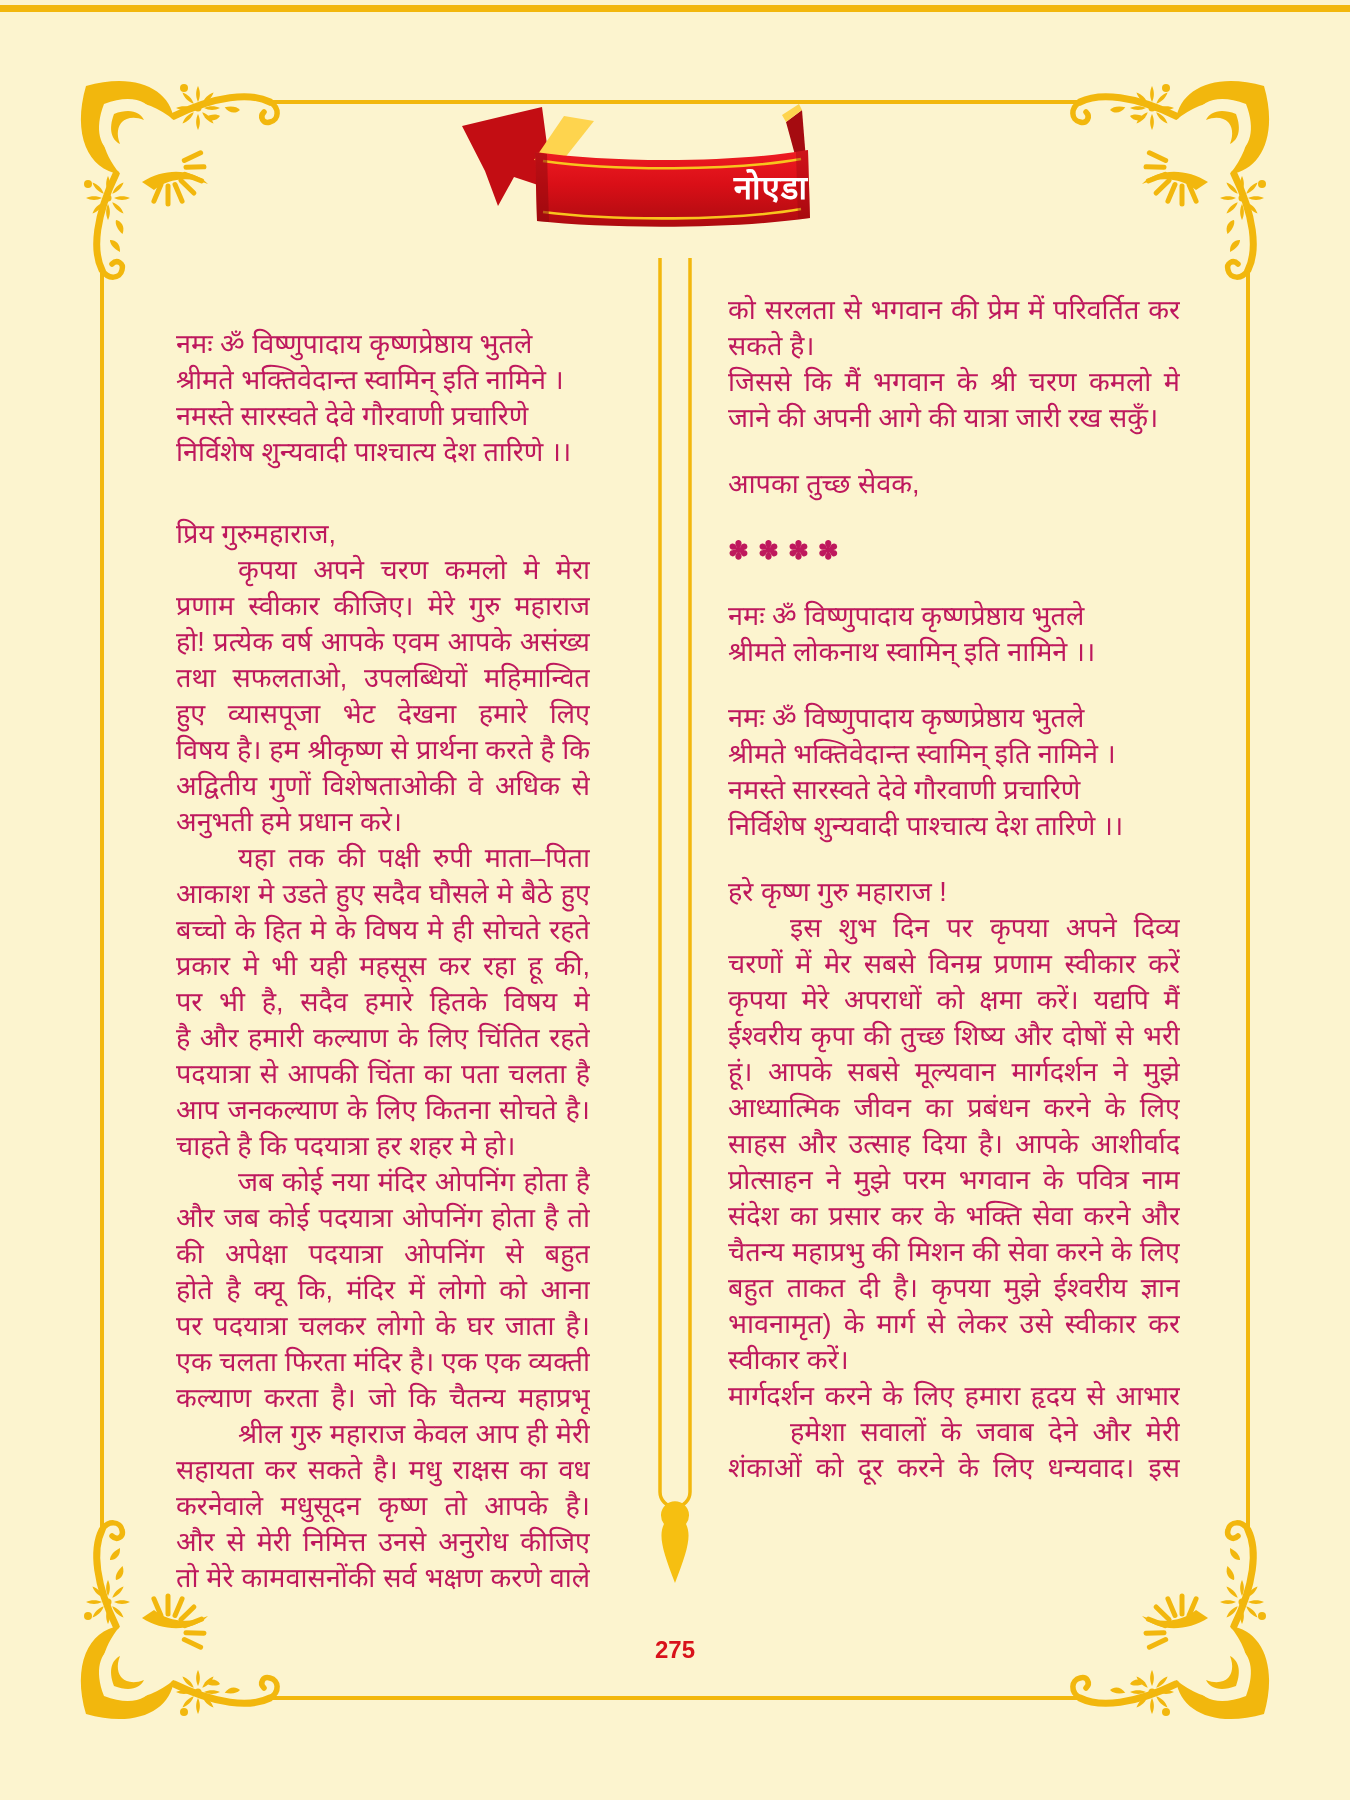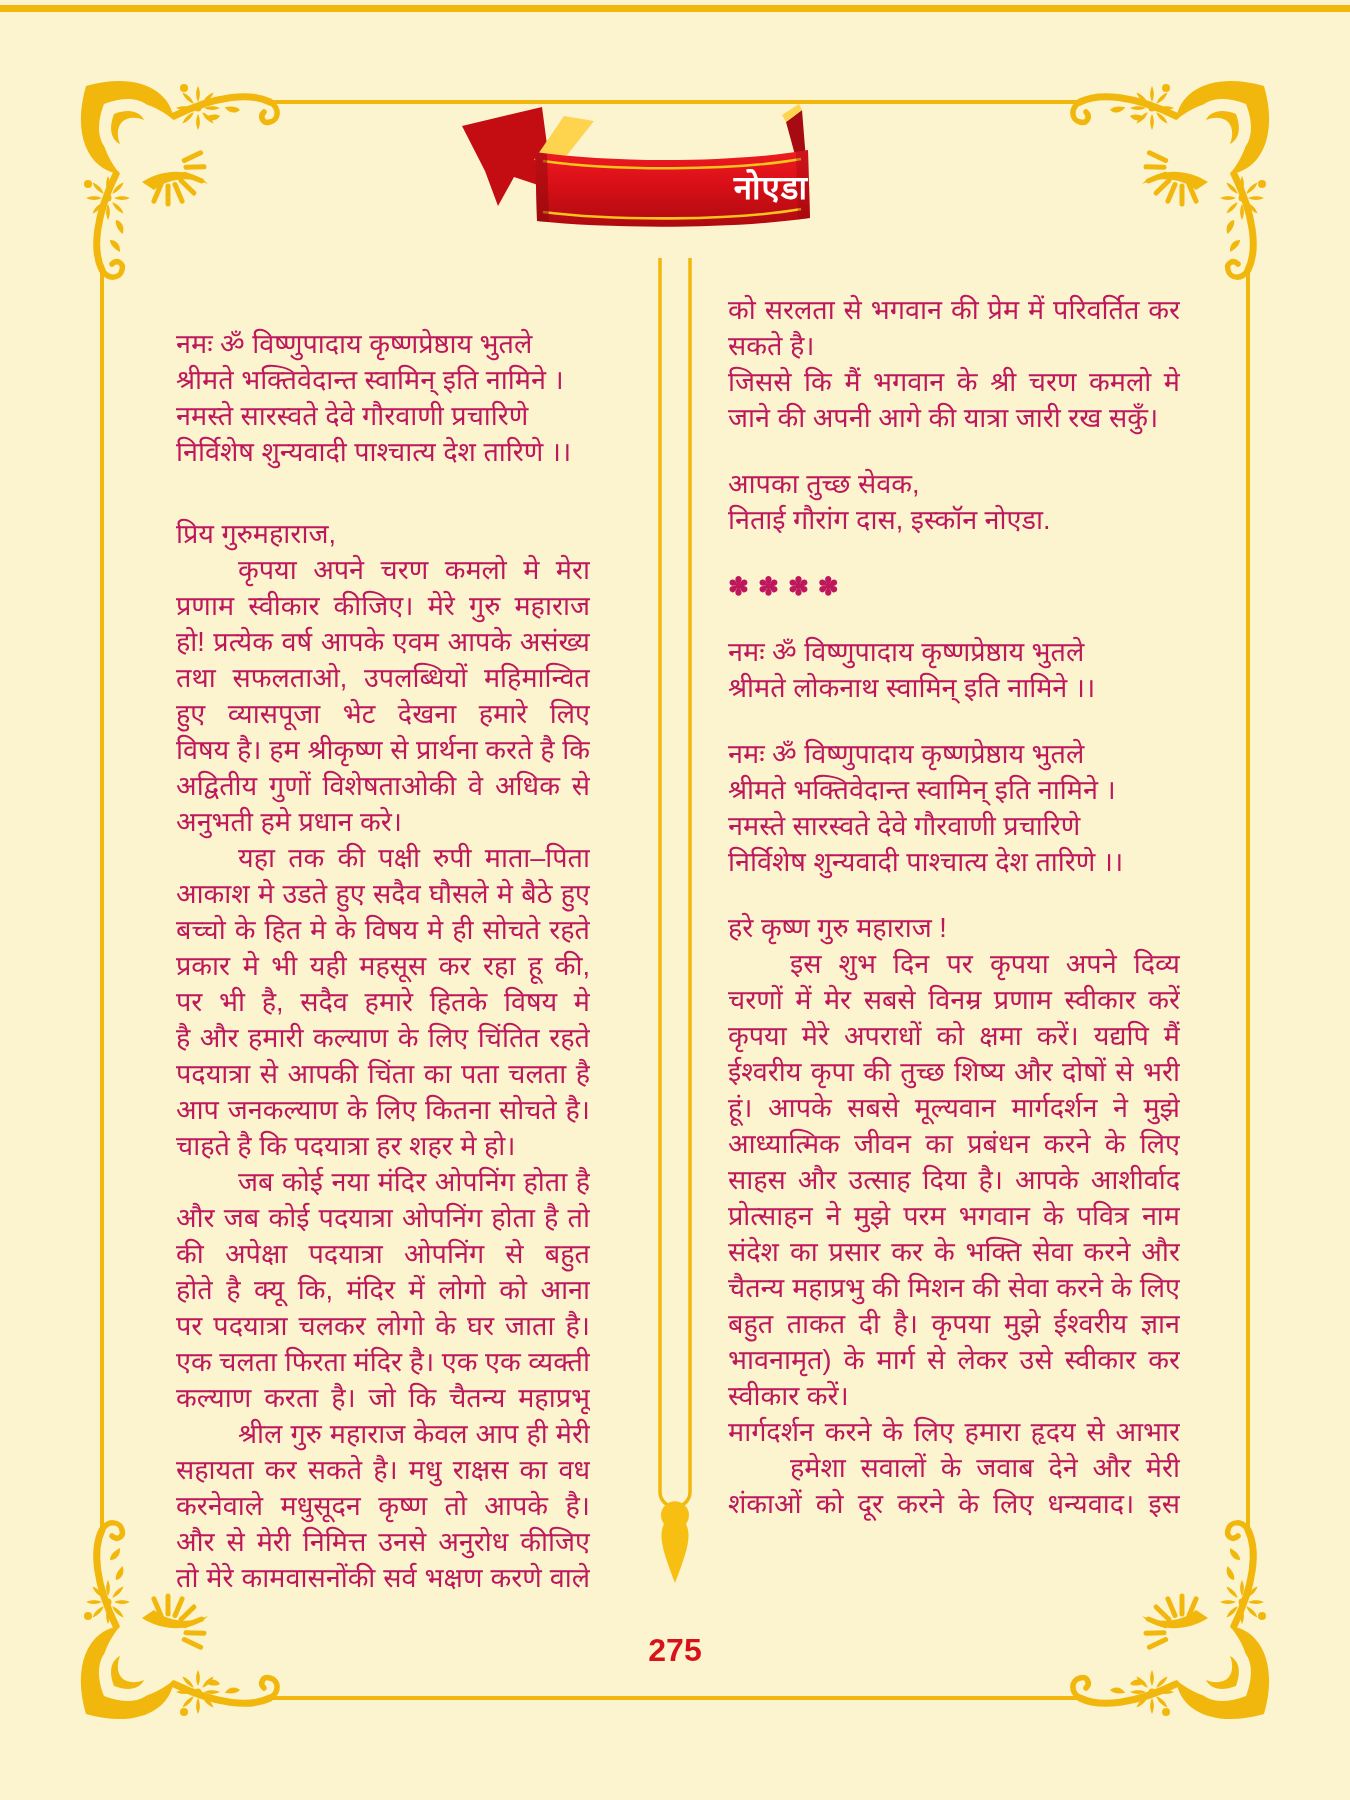--- a/index.html
+++ b/index.html
@@ -19,21 +19,21 @@
 
   .ln { height: 36px; line-height: 36px; overflow: hidden; text-align: left; }
   .ln.j, .ln.i, .ln.i2 { text-align: justify; text-align-last: justify; }
   .ln.i  { padding-left: 62px; }
   .ln.i2 { padding-left: 14px; }
   .ln.G  { height: 46px; }
   .ln.g  { height: 30px; }
   .ln.stars { letter-spacing: 9px; font-weight: bold; font-size: 25px; }
 
   .page-num { position: absolute; left: 575px; top: 1628px; width: 200px; height: 44px;
-              line-height: 44px; text-align: center; color: #d8121b; font-size: 32px;
+              line-height: 44px; text-align: center; color: #d8121b; font-size: 24px;
               font-weight: bold; }
 </style>
 </head>
 <body>
 
 <svg class="overlay" viewBox="0 0 1350 1800" xmlns="http://www.w3.org/2000/svg">
   <defs>
     <path id="pt" d="M0,-6 C2.5,-11 2.5,-17 0,-22 C-2.5,-17 -2.5,-11 0,-6 Z" fill="#f2b70d"></path>
     <g id="daisy">
       <circle r="3.5" fill="#f2b70d"></circle>
@@ -165,21 +165,20 @@
     <div class="ln j">और से मेरी निमित्त उनसे अनुरोध कीजिए भगवान</div>
     <div class="ln j">तो मेरे कामवासनोंकी सर्व भक्षण करणे वाले शत्रु</div>
   </div>
 <div class="col col-right" id="col-right">
     <div class="ln j">को सरलता से भगवान की प्रेम में परिवर्तित कर</div>
     <div class="ln l">सकते है।</div>
     <div class="ln j">जिससे कि मैं भगवान के श्री चरण कमलो मे वापस</div>
     <div class="ln l">जाने की अपनी आगे की यात्रा जारी रख सकुँ।</div>
     <div class="ln g"></div>
     <div class="ln l">आपका तुच्छ सेवक,</div>
-    <div class="ln l">निताई गौरांग दास, इस्कॉन नोएडा.</div>
     <div class="ln g"></div>
     <div class="ln stars">✽✽✽✽</div>
     <div class="ln g"></div>
     <div class="ln l">नमः ॐ विष्णुपादाय कृष्णप्रेष्ठाय भुतले</div>
     <div class="ln l">श्रीमते लोकनाथ स्वामिन् इति नामिने ।।</div>
     <div class="ln g"></div>
     <div class="ln l">नमः ॐ विष्णुपादाय कृष्णप्रेष्ठाय भुतले</div>
     <div class="ln l">श्रीमते भक्तिवेदान्त स्वामिन् इति नामिने ।</div>
     <div class="ln l">नमस्ते सारस्वते देवे गौरवाणी प्रचारिणे</div>
     <div class="ln l">निर्विशेष शुन्यवादी पाश्चात्य देश तारिणे ।।</div>

